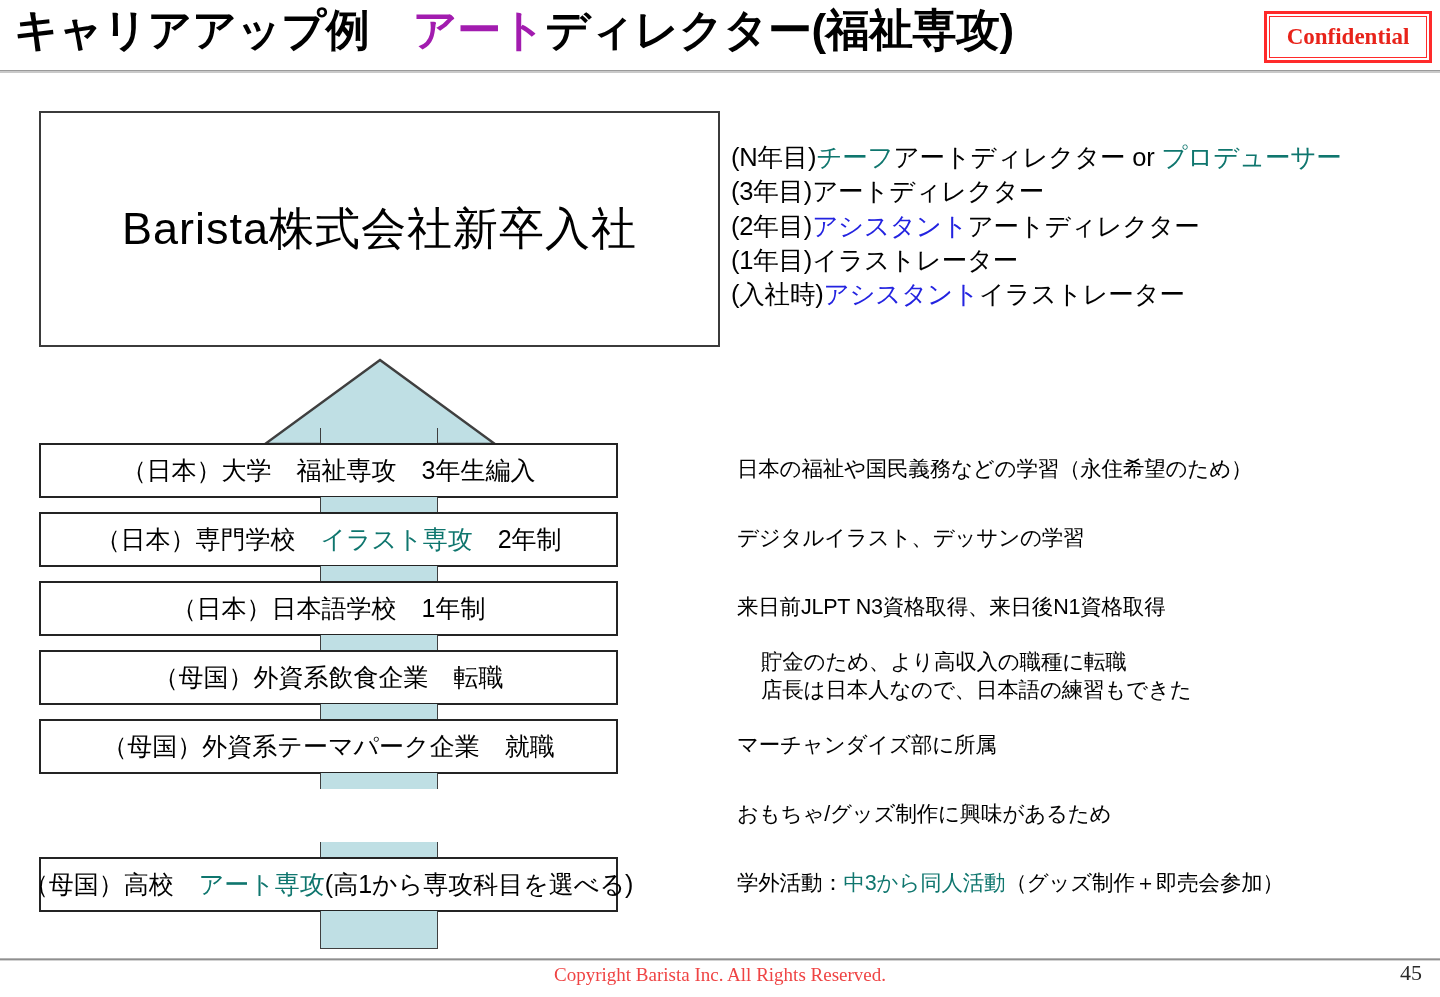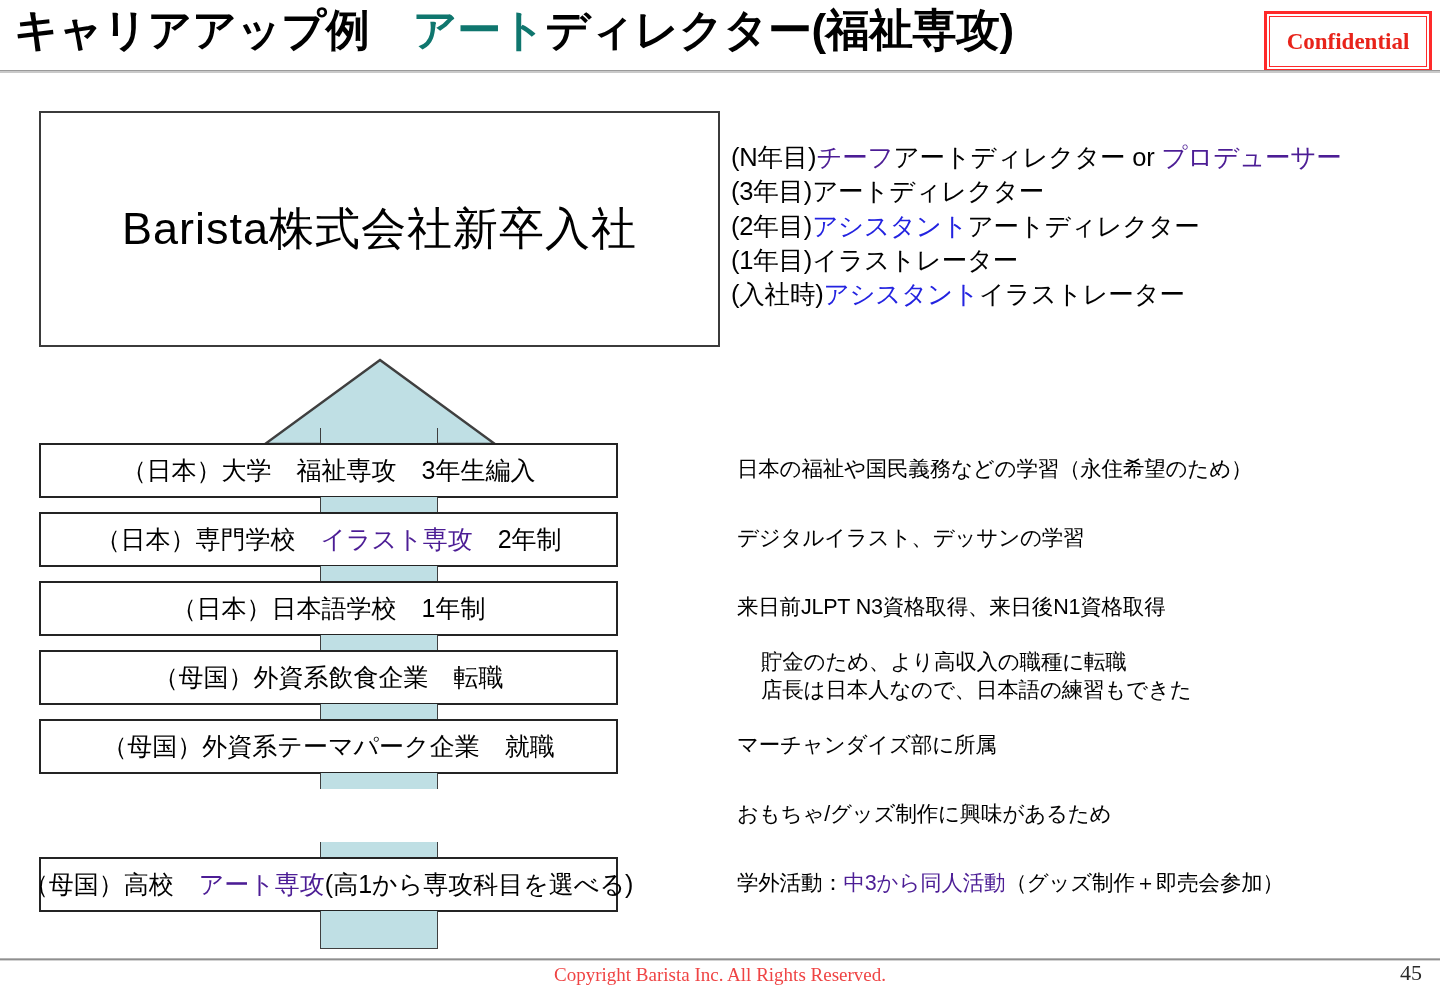--- a/index.html
+++ b/index.html
@@ -24,28 +24,28 @@
   #slide-title {
     position: absolute;
     left: 14px;
     top: 4px;
     font-size: 44px;
     font-weight: bold;
     letter-spacing: -0.5px;
     white-space: nowrap;
     line-height: 1.18;
   }
-  #slide-title .red { color: #0f766e; }
+  #slide-title .red { color: #a21caf; }
 
   #confidential-badge {
     position: absolute;
     right: 8px;
     top: 11px;
     width: 168px;
-    height: 61px;
+    height: 52px;
     box-sizing: border-box;
     border: 3px solid #ff2a2a;
     padding: 2px;
     background: #ffffff;
   }
   #confidential-badge .inner {
     width: 100%;
     height: 100%;
     box-sizing: border-box;
     border: 1px solid #ff2a2a;
@@ -97,21 +97,21 @@
     left: 731px;
     top: 140px;
     width: 660px;
   }
   #career-list .career-row {
     font-size: 25.5px;
     line-height: 1.345;
     white-space: nowrap;
     letter-spacing: -0.2px;
   }
-  .hl-red { color: #4c1d95; }
+  .hl-red { color: #0f766e; }
   .hl-blue { color: #2323e0; }
 
   
   #up-arrow {
     position: absolute;
     left: 262px;
     top: 357px;
     width: 236px;
     height: 90px;
   }

